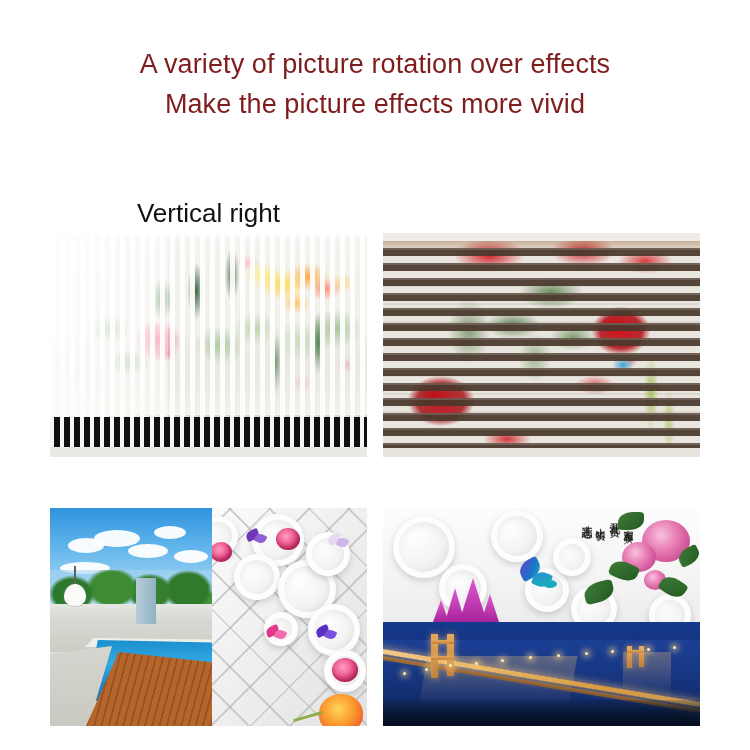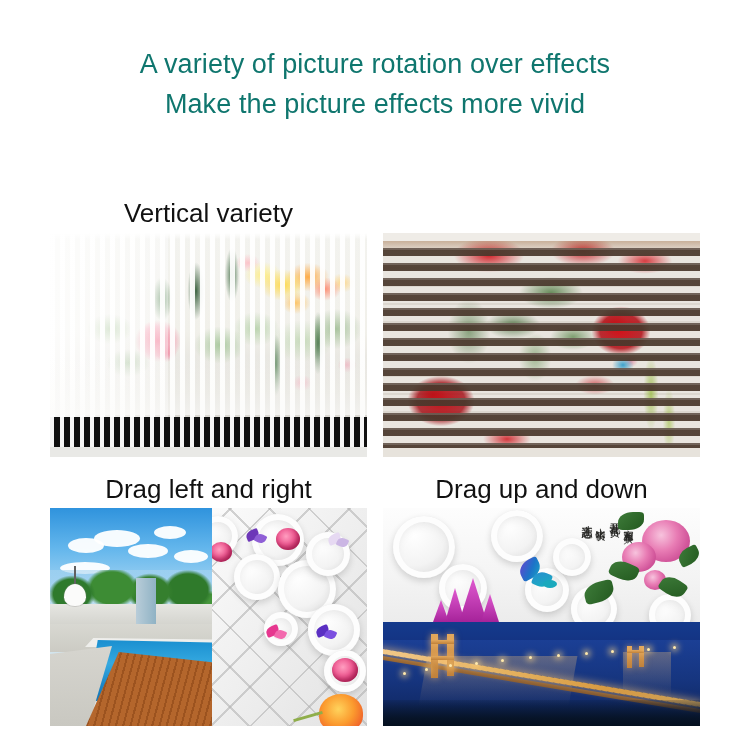--- a/index.html
+++ b/index.html
@@ -26,21 +26,21 @@
     position: absolute;
     top: 44px;
     left: 0;
     width: 750px;
     text-align: center;
   }
   .headline-line {
     display: block;
     font-size: 27px;
     line-height: 40px;
-    color: #0f766e;
+    color: #7f1d1d;
     letter-spacing: 0.1px;
     font-weight: 400;
   }
 
   
   .caption {
     position: absolute;
     font-size: 26px;
     line-height: 30px;
     color: #111111;
@@ -420,23 +420,21 @@
 </head>
 <body>
 
 <div class="page">
 
   <div class="headline">
     <span class="headline-line">A variety of picture rotation over effects</span>
     <span class="headline-line">Make the picture effects more vivid</span>
   </div>
 
-  <div class="caption cap-r1-l">Vertical variety</div>
-  <div class="caption cap-r2-l">Drag left and right</div>
-  <div class="caption cap-r2-r">Drag up and down</div>
+  <div class="caption cap-r1-l">Vertical right</div>
 
   <div class="panel p-r1-l">
     <div class="flowers-bg"></div>
     <div class="v-wash-left"></div>
     <div class="v-slats"></div>
     <div class="v-wash-bottom"></div>
     <div class="v-topline"></div>
     <div class="v-dark-band">
       <div class="v-dark-band-slats"></div>
     </div>

